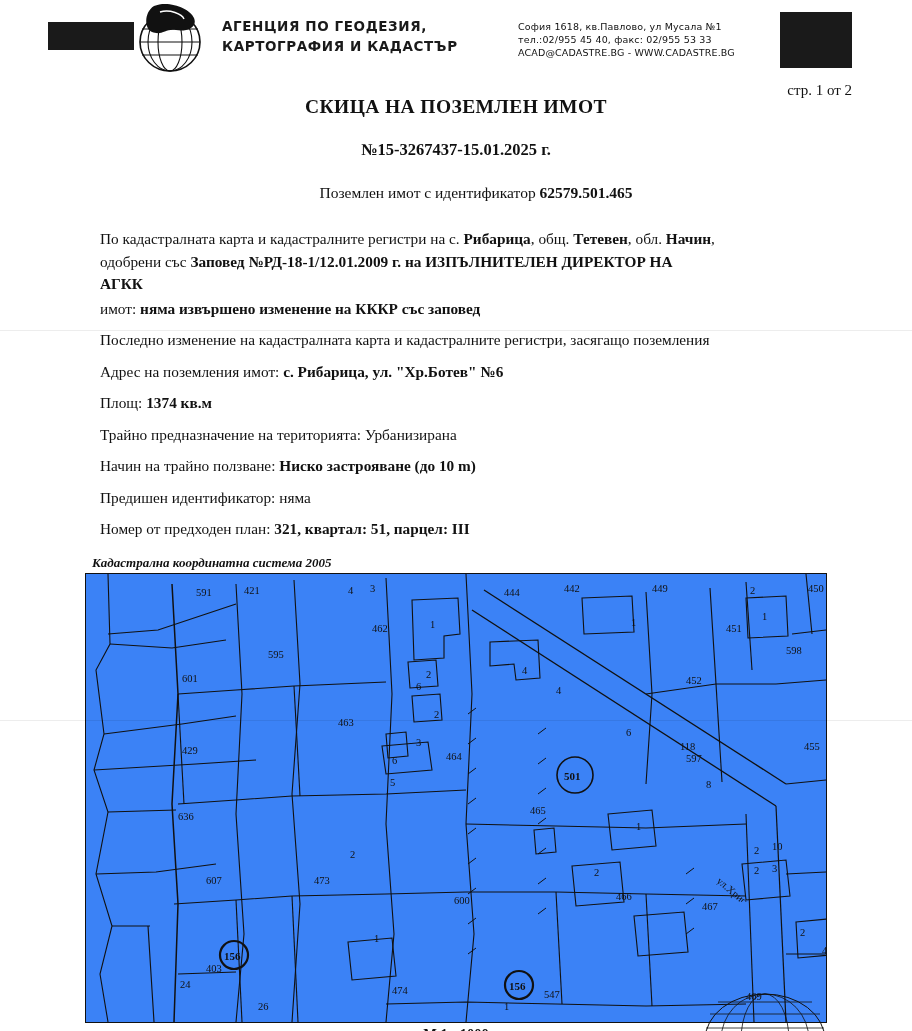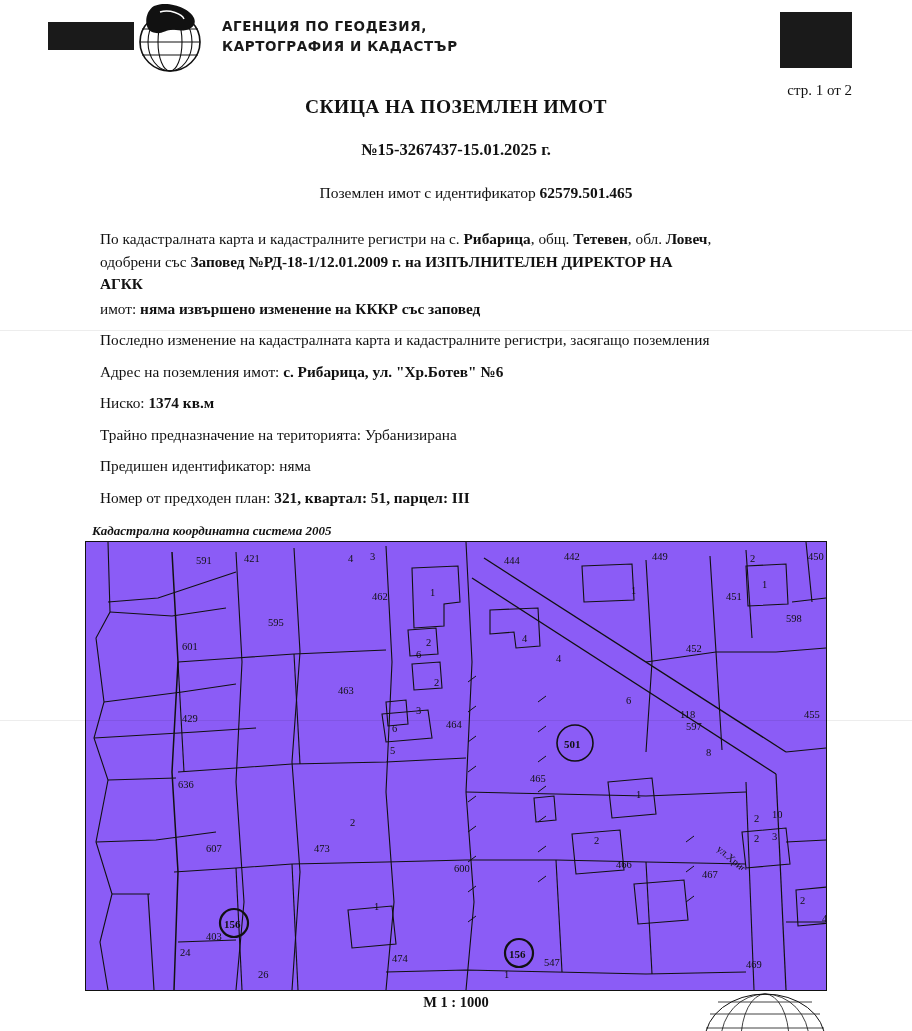--- a/index.html
+++ b/index.html
@@ -111,21 +111,21 @@
     font-size: 13px;
     font-weight: bold;
     font-style: italic;
   }
   .map-wrap {
     position: relative;
     margin: 0 auto;
     width: 740px;
     height: 448px;
     border: 1.6px solid #111;
-    background: #8b5cf6;
+    background: #3b82f6;
     overflow: hidden;
   }
   .map-svg { position: absolute; left: 0; top: 0; }
 
   .scale-line {
     text-align: center;
     font-size: 14.5px;
     font-weight: bold;
     margin-top: 3px;
   }
@@ -164,60 +164,68 @@
     <path d="M18 53 H74" stroke="#111" stroke-width="1.1" fill="none"></path>
     <path d="M30 4 C44 -2 66 6 70 16 C74 26 62 30 52 28 C42 26 38 34 28 30 C20 27 20 10 30 4 Z" fill="#111"></path>
     <path d="M36 10 C46 7 58 12 60 17" stroke="#fff" stroke-width="1.4" fill="none"></path>
   </svg>
 
   <div class="agency-name">
     <div>АГЕНЦИЯ ПО ГЕОДЕЗИЯ,</div>
     <div>КАРТОГРАФИЯ И КАДАСТЪР</div>
   </div>
 
+  <div class="contact">
+    <div>София 1618, кв.Павлово, ул Мусала №1</div>
+    <div>тел.:02/955 45 40, факс: 02/955 53 33</div>
+    <div>ACAD@CADASTRE.BG - WWW.CADASTRE.BG</div>
+  </div>
 </div>
 
 <div class="page-no">стр. 1 от 2</div>
 
 <div class="doc-title">СКИЦА НА ПОЗЕМЛЕН ИМОТ</div>
 <div class="doc-number">№15-3267437-15.01.2025 г.</div>
 <div class="prop-id">
   <span>Поземлен имот с идентификатор</span>
   <b>62579.501.465</b>
 </div>
 
 <div class="body-block">
 
   <div class="para tight">
-    <span>По кадастралната карта и кадастралните регистри на с. </span><b>Рибарица</b><span>, общ. </span><b>Тетевен</b><span>, обл. </span><b>Ловеч</b><span>,</span>
+    <span>По кадастралната карта и кадастралните регистри на с. </span><b>Рибарица</b><span>, общ. </span><b>Тетевен</b><span>, обл. </span><b>Начин</b><span>,</span>
   </div>
   <div class="para tight">
     <span>одобрени със </span><b>Заповед №РД-18-1/12.01.2009 г. на ИЗПЪЛНИТЕЛЕН ДИРЕКТОР НА</b>
   </div>
   <div class="para">
     <b>АГКК</b>
   </div>
 
   <div class="para">
     <span>имот: </span><b>няма извършено изменение на КККР със заповед</b>
   </div>
   <div class="para tight row-line">Последно изменение на кадастралната карта и кадастралните регистри, засягащо поземления</div>
 
   <div class="para row-line">
     <span>Адрес на поземления имот: </span><b>с. Рибарица, ул. "Хр.Ботев" №6</b>
   </div>
 
   <div class="para row-line">
-    <span>Ниско: </span><b>1374 кв.м</b>
+    <span>Площ: </span><b>1374 кв.м</b>
   </div>
 
   <div class="para row-line">
     <span>Трайно предназначение на територията: </span><span>Урбанизирана</span>
   </div>
 
+  <div class="para row-line">
+    <span>Начин на трайно ползване: </span><b>Ниско застрояване (до 10 m)</b>
+  </div>
 
   <div class="para row-line">
     <span>Предишен идентификатор: </span><span>няма</span>
   </div>
 
   <div class="para row-line">
     <span>Номер от предходен план: </span><b>321, квартал: 51, парцел: III</b>
   </div>
 </div>
 

